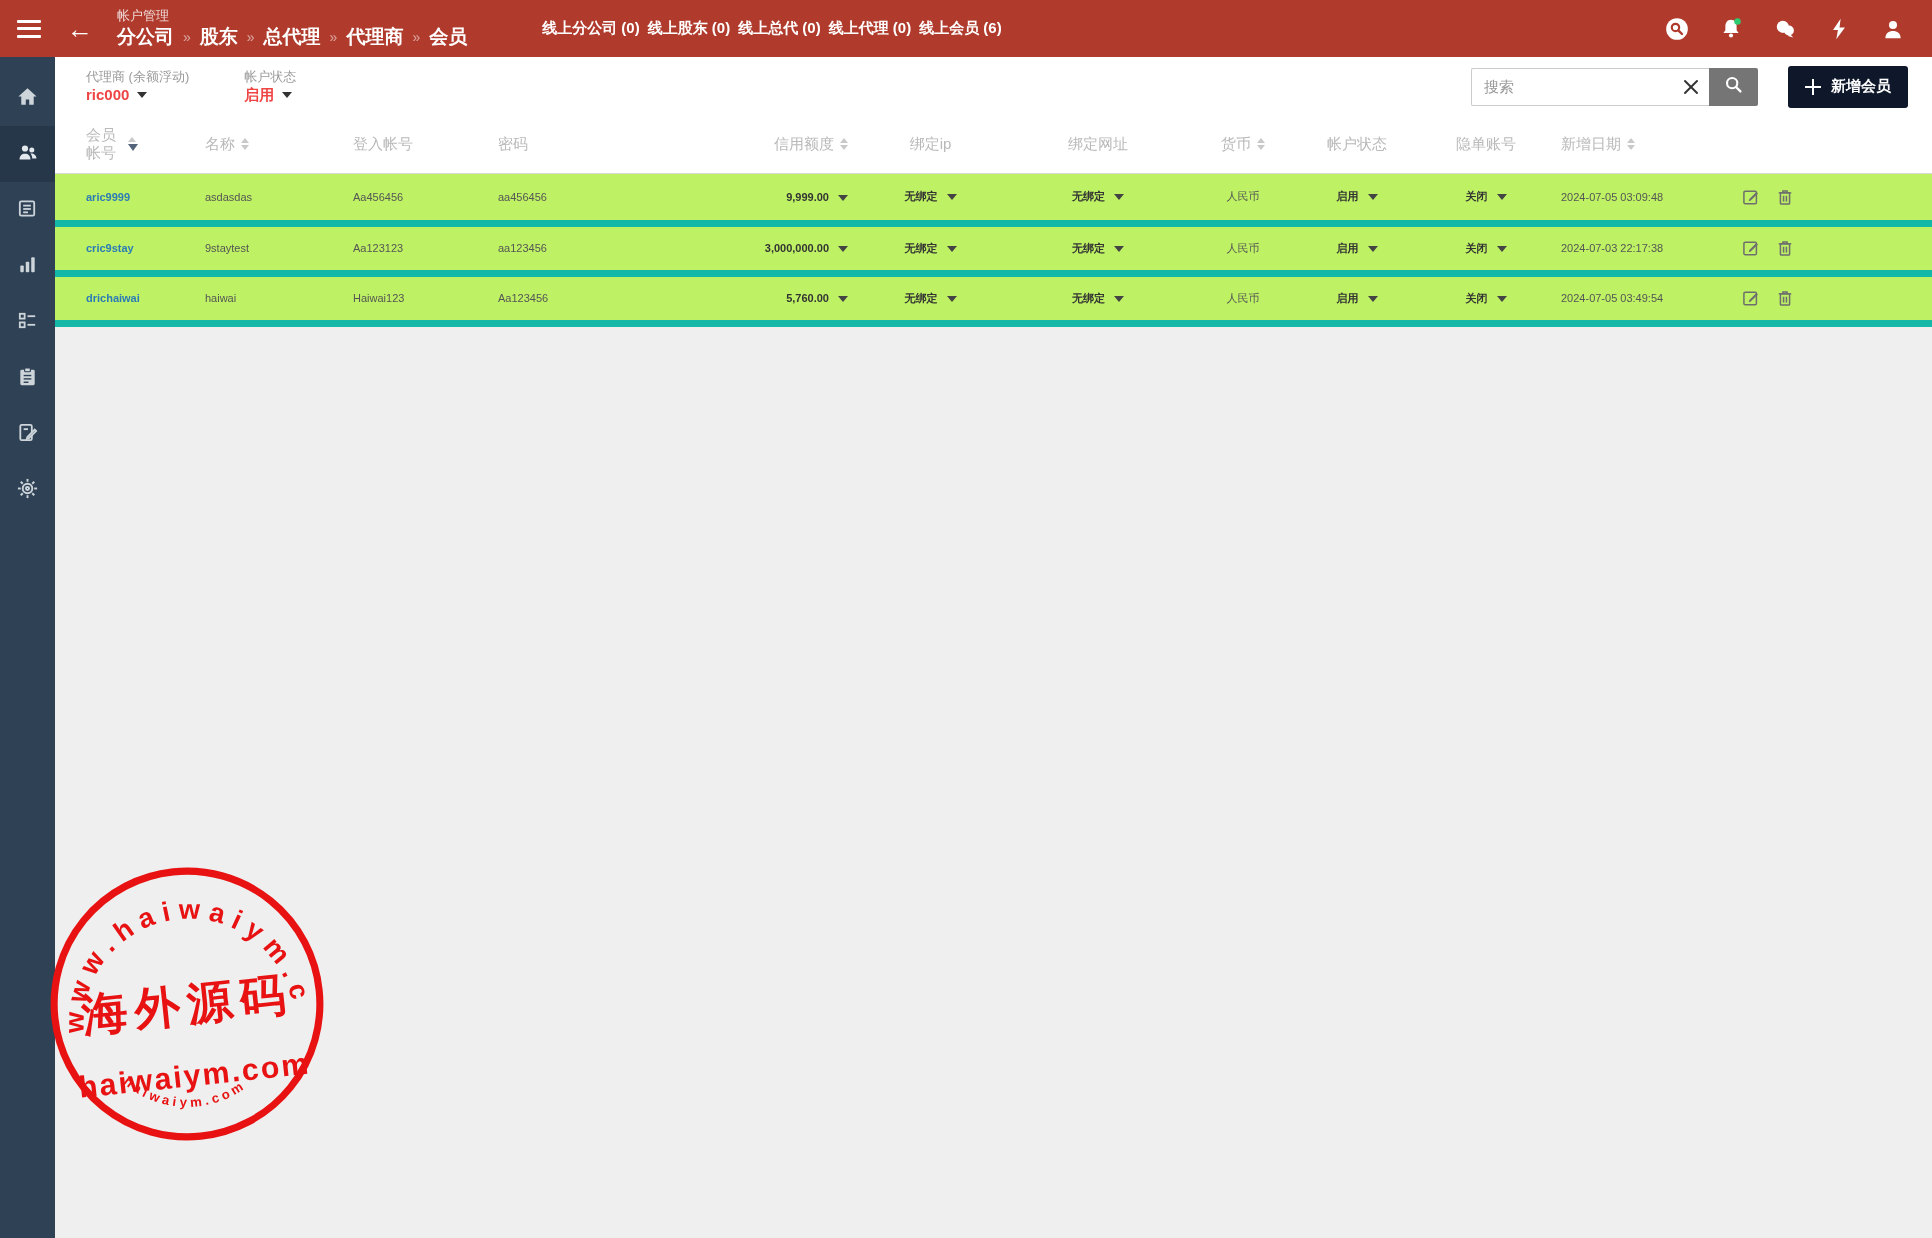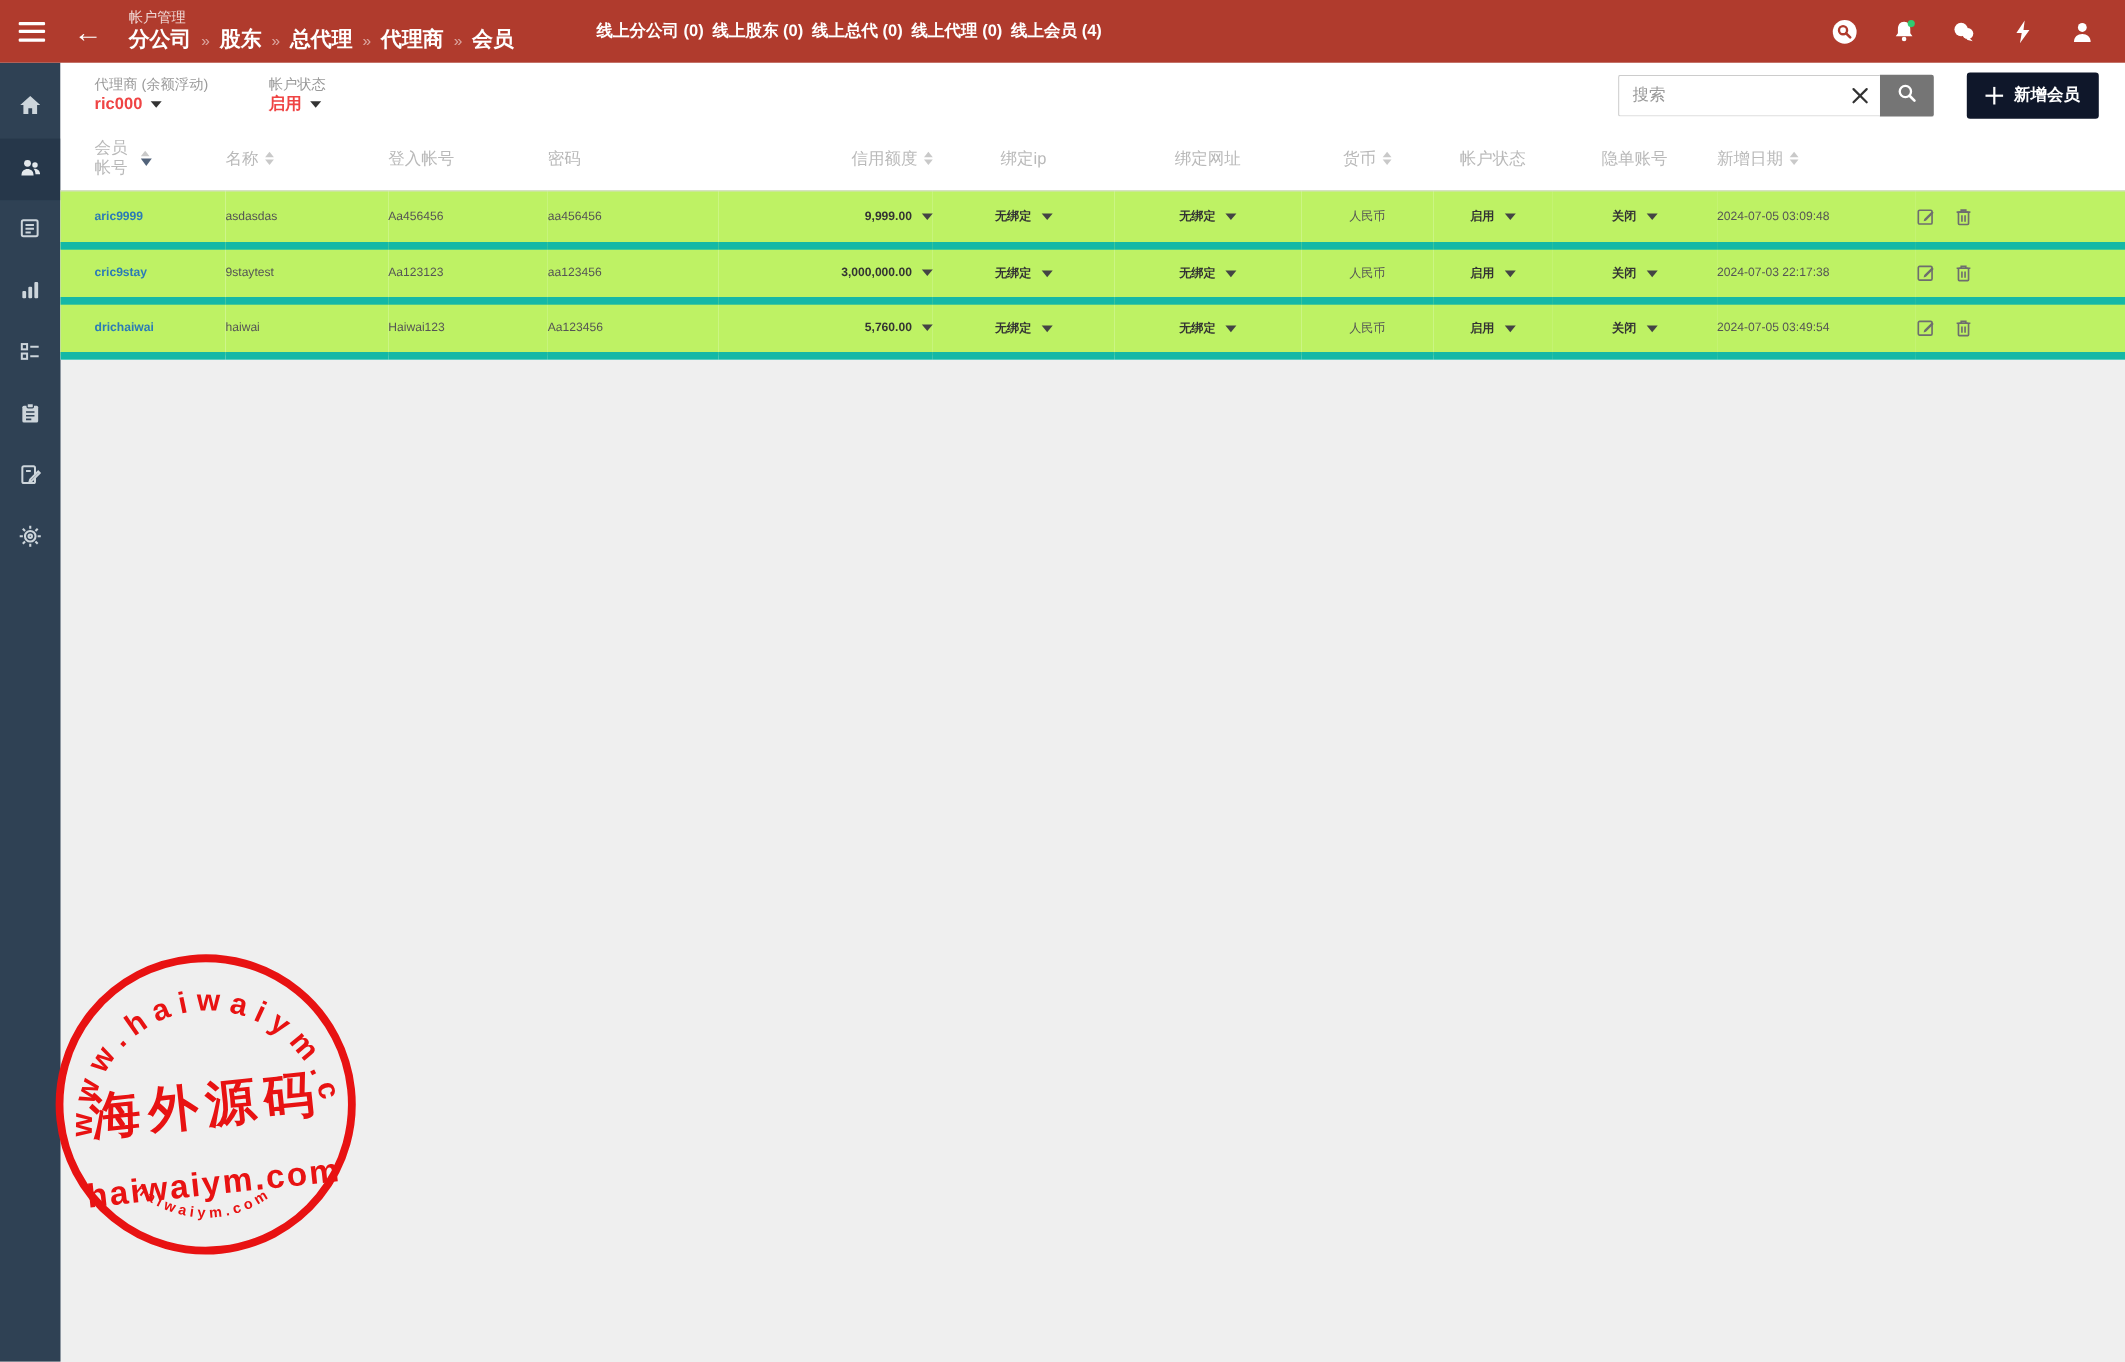--- a/index.html
+++ b/index.html
@@ -19,21 +19,21 @@
   .top-tabs { display:flex; margin-left:75px; gap:8px; }
   .top-tab { font-size:15px; font-weight:bold; white-space:nowrap; cursor:pointer; }
   .top-icons { margin-left:auto; display:flex; align-items:center; gap:28px; margin-right:26px; }
   .top-icon { width:26px; height:26px; position:relative; cursor:pointer; }
 
   
   .workspace { display:flex; height:1181px; }
   .sidebar { width:55px; background:#2f4154; display:flex; flex-direction:column; padding-top:13px; flex:none; }
   .side-item { height:56px; display:flex; align-items:center; justify-content:center; cursor:pointer; }
   .side-item.active { background:#26374a; }
-  .main { flex:1; display:flex; flex-direction:column;align-items:flex-end; }
+  .main { flex:1; display:flex; flex-direction:column; }
   .white-panel { background:#fff; }
 
   
   .filter-bar { display:flex; align-items:center; height:59px; padding:0 24px 0 31px; }
   .filter-group { margin-right:55px; line-height:1.2; }
   .filter-label { font-size:13px; color:#9a9a9a; }
   .filter-value { display:flex; align-items:center; font-size:15px; font-weight:bold; color:#ef4444; margin-top:2px; cursor:pointer; }
   .caret { display:inline-block; width:0; height:0; border-left:5px solid transparent; border-right:5px solid transparent; border-top:6px solid #333; margin-left:8px; }
   .search-zone { margin-left:auto; display:flex; align-items:center; }
   .search-wrap { position:relative; display:flex; }
@@ -96,21 +96,21 @@
       <span class="crumb-sep">»</span>
       <span class="crumb-item">会员</span>
     </div>
   </div>
 
   <div class="top-tabs">
     <span class="top-tab">线上分公司 (0)</span>
     <span class="top-tab">线上股东 (0)</span>
     <span class="top-tab">线上总代 (0)</span>
     <span class="top-tab">线上代理 (0)</span>
-    <span class="top-tab">线上会员 (4)</span>
+    <span class="top-tab">线上会员 (6)</span>
   </div>
 
   <div class="top-icons">
     <div class="top-icon">
       <svg viewBox="0 0 24 24" width="26" height="26">
           <circle cx="12" cy="12" r="10" fill="#fff"></circle>
           <circle cx="10.6" cy="10.6" r="3.4" fill="none" stroke="#b03b2d" stroke-width="2"></circle>
           <line x1="13.2" y1="13.2" x2="16.6" y2="16.6" stroke="#b03b2d" stroke-width="2.2" stroke-linecap="round"></line>
         </svg>
     </div>

